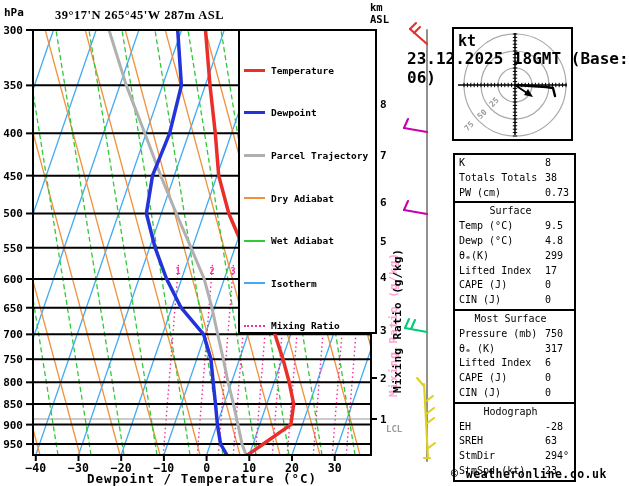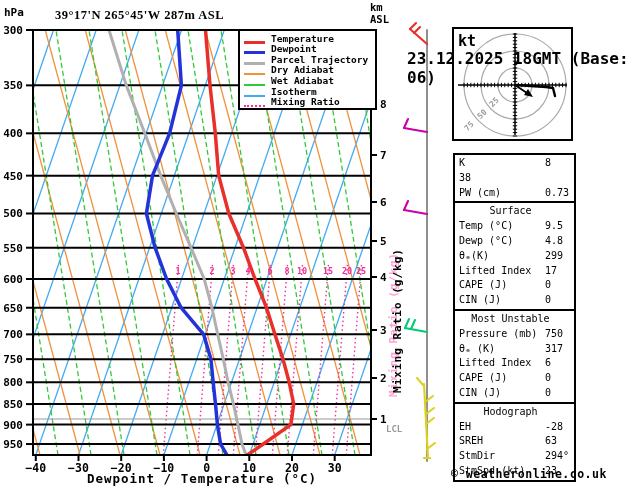--- a/index.html
+++ b/index.html
@@ -5,21 +5,21 @@
   html,body{margin:0;padding:0;background:#fff;}
   #stage{position:relative;width:629px;height:486px;background:#fff;overflow:hidden;
          font-family:"DejaVu Sans Mono",monospace;color:#000;}
   .abs{position:absolute;}
   .b{font-weight:bold;}
   #page-title{left:55px;top:8px;font-size:12.5px;letter-spacing:.5px;font-family:Liberation Serif, serif;}
   #hpa-label{left:4px;top:6px;font-size:11px;}
   #km-asl{left:370px;top:1px;width:34px;font-size:10.5px;line-height:12px;text-align:left;}
   #datetime-label{left:407px;top:7px;font-size:16px;letter-spacing:0;margin-top:42px;}
   #legend{left:238px;top:29px;width:131px;border:2px solid #000;background:#fff;padding:2px 0 1px 4px;z-index:5;}
-  .leg-row{display:flex;align-items:flex-end;height:10.6px;}
+  .leg-row{display:flex;align-items:center;height:10.6px;margin-top:32px;}
   .leg-swatch{width:21px;margin-right:6px;flex:0 0 21px;}
   .leg-label{font-size:9.5px;font-weight:bold;white-space:nowrap;}
   #kt-label{left:458px;top:32px;font-size:15px;}
   #lcl-label{left:386px;top:424px;font-size:9px;color:#999;}
   #x-axis-title{left:33px;top:471px;width:338px;text-align:center;font-size:12.5px;letter-spacing:1px;}
   .vlabel{width:180px;text-align:center;font-size:11px;letter-spacing:1px;transform:rotate(-90deg);}
   #mix-label-main{left:307px;top:314px;color:#000;}
   #mix-label-shadow{left:303px;top:318px;color:#ffa3d4;}
   #copyright{left:451px;top:467px;font-size:11.5px;letter-spacing:.5px;}
   #indices{left:453px;top:153px;width:123px;background:#fff;}
@@ -348,20 +348,21 @@
 
   <div class="abs b" id="x-axis-title">Dewpoint / Temperature (°C)</div>
 
   <div class="abs" id="indices">
       <div class="tbl-sec">
         <div class="tbl-row">
           <span class="tbl-lab">K</span>
           <span class="tbl-val">8</span>
         </div>
         <div class="tbl-row">
+          <span class="tbl-lab">Totals Totals</span>
           <span class="tbl-val">38</span>
         </div>
         <div class="tbl-row">
           <span class="tbl-lab">PW (cm)</span>
           <span class="tbl-val">0.73</span>
         </div>
       </div>
       <div class="tbl-sec">
         <div class="tbl-head">Surface</div>
         <div class="tbl-row">
@@ -383,21 +384,21 @@
         <div class="tbl-row">
           <span class="tbl-lab">CAPE (J)</span>
           <span class="tbl-val">0</span>
         </div>
         <div class="tbl-row">
           <span class="tbl-lab">CIN (J)</span>
           <span class="tbl-val">0</span>
         </div>
       </div>
       <div class="tbl-sec">
-        <div class="tbl-head">Most Unstable</div>
+        <div class="tbl-head">Most Surface</div>
         <div class="tbl-row">
           <span class="tbl-lab">Pressure (mb)</span>
           <span class="tbl-val">750</span>
         </div>
         <div class="tbl-row">
           <span class="tbl-lab">θₑ (K)</span>
           <span class="tbl-val">317</span>
         </div>
         <div class="tbl-row">
           <span class="tbl-lab">Lifted Index</span>

